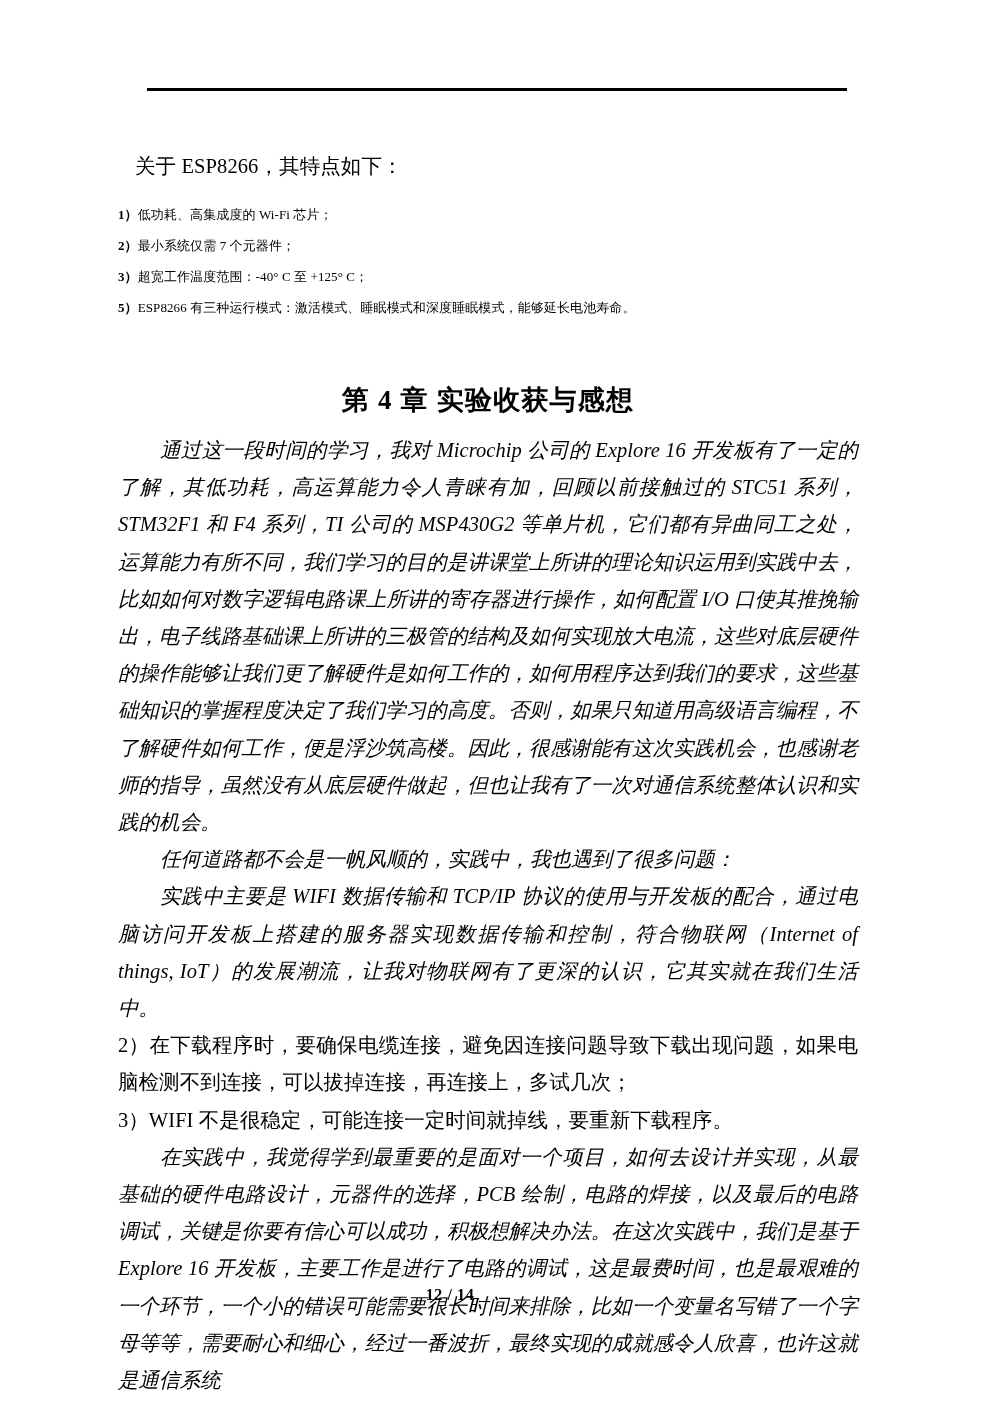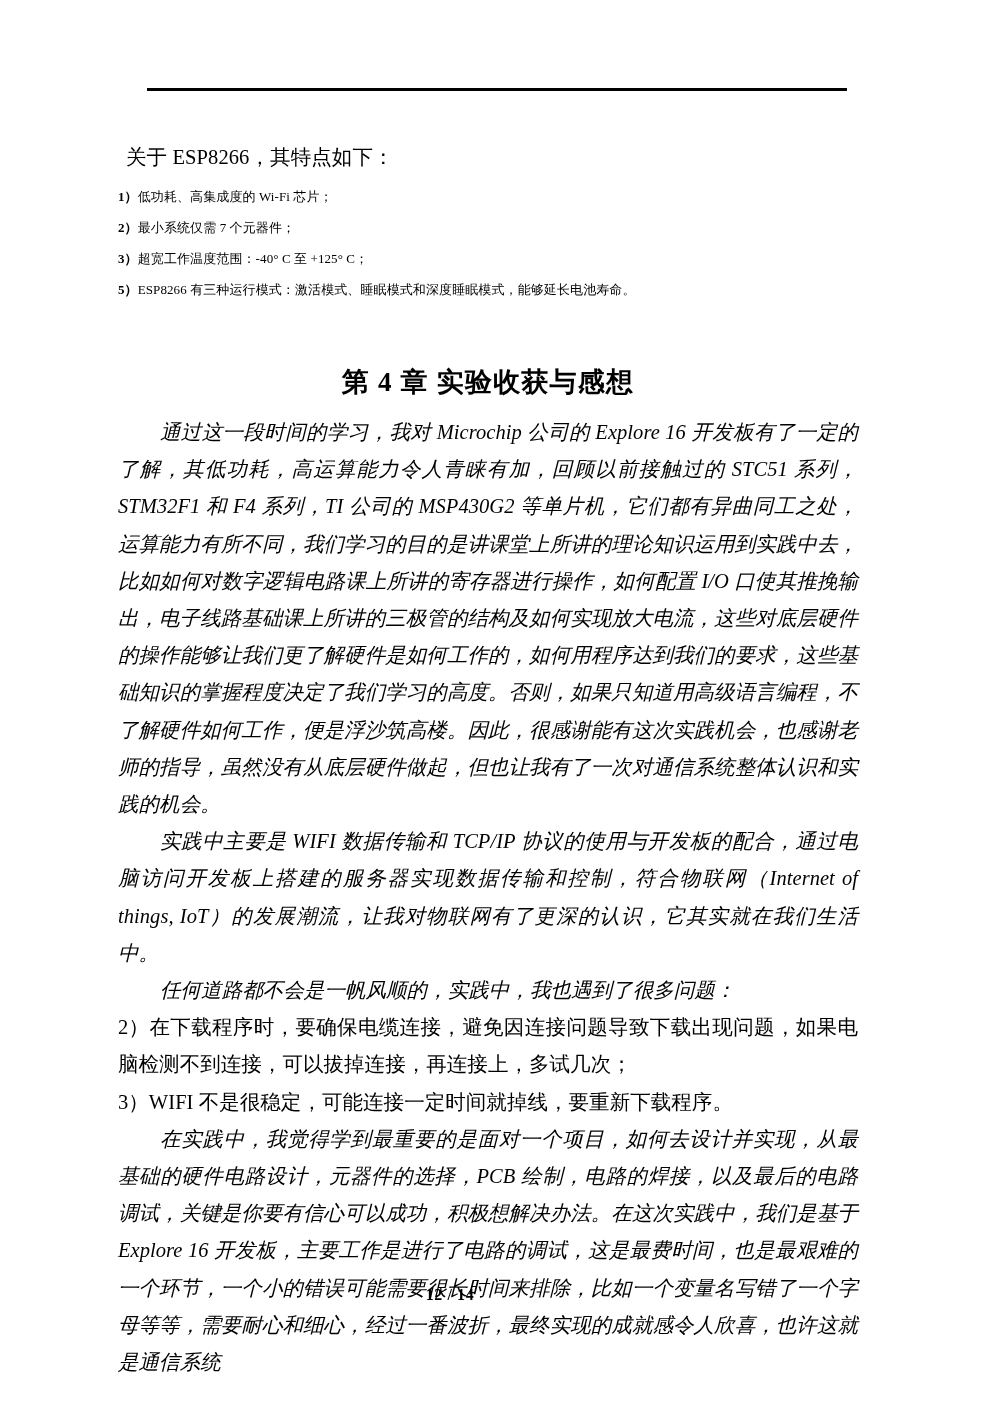--- a/index.html
+++ b/index.html
@@ -32,21 +32,21 @@
     left: 118px;
     top: 134px;
     width: 740px;
   }
 
   
   .intro-lead {
     font-size: 20.5px;
     line-height: 31px;
     letter-spacing: 0.1px;
-    margin: 8px;
+    margin: 17px;
     text-align: left;
   }
   .feature-list {
     margin: 0;
     padding: 0;
     list-style: none;
   }
   .feature-list li {
     font-size: 13px;
     line-height: 31px;
@@ -117,22 +117,22 @@
     <ul class="feature-list">
       <li><span class="num">1）</span><span>低功耗、高集成度的 Wi-Fi 芯片；</span></li>
       <li><span class="num">2）</span><span>最小系统仅需 7 个元器件；</span></li>
       <li><span class="num">3）</span><span>超宽工作温度范围：-40° C 至 +125° C；</span></li>
       <li><span class="num">5）</span><span>ESP8266 有三种运行模式：激活模式、睡眠模式和深度睡眠模式，能够延长电池寿命。</span></li>
     </ul>
 
     <h1 class="chapter-heading">第 4 章 实验收获与感想</h1>
 
     <p class="body-par">通过这一段时间的学习，我对 Microchip 公司的 Explore 16 开发板有了一定的了解，其低功耗，高运算能力令人青睐有加，回顾以前接触过的 STC51 系列，STM32F1 和 F4 系列，TI 公司的 MSP430G2 等单片机，它们都有异曲同工之处，运算能力有所不同，我们学习的目的是讲课堂上所讲的理论知识运用到实践中去，比如如何对数字逻辑电路课上所讲的寄存器进行操作，如何配置 I/O 口使其推挽输出，电子线路基础课上所讲的三极管的结构及如何实现放大电流，这些对底层硬件的操作能够让我们更了解硬件是如何工作的，如何用程序达到我们的要求，这些基础知识的掌握程度决定了我们学习的高度。否则，如果只知道用高级语言编程，不了解硬件如何工作，便是浮沙筑高楼。因此，很感谢能有这次实践机会，也感谢老师的指导，虽然没有从底层硬件做起，但也让我有了一次对通信系统整体认识和实践的机会。</p>
+    <p class="body-par">任何道路都不会是一帆风顺的，实践中，我也遇到了很多问题：</p>
     <p class="body-par">实践中主要是 WIFI 数据传输和 TCP/IP 协议的使用与开发板的配合，通过电脑访问开发板上搭建的服务器实现数据传输和控制，符合物联网（Internet of things, IoT）的发展潮流，让我对物联网有了更深的认识，它其实就在我们生活中。</p>
-    <p class="body-par">任何道路都不会是一帆风顺的，实践中，我也遇到了很多问题：</p>
 
     <p class="numbered-par">2）在下载程序时，要确保电缆连接，避免因连接问题导致下载出现问题，如果电脑检测不到连接，可以拔掉连接，再连接上，多试几次；</p>
     <p class="numbered-par">3）WIFI 不是很稳定，可能连接一定时间就掉线，要重新下载程序。</p>
 
     <p class="body-par">在实践中，我觉得学到最重要的是面对一个项目，如何去设计并实现，从最基础的硬件电路设计，元器件的选择，PCB 绘制，电路的焊接，以及最后的电路调试，关键是你要有信心可以成功，积极想解决办法。在这次实践中，我们是基于 Explore 16 开发板，主要工作是进行了电路的调试，这是最费时间，也是最艰难的一个环节，一个小的错误可能需要很长时间来排除，比如一个变量名写错了一个字母等等，需要耐心和细心，经过一番波折，最终实现的成就感令人欣喜，也许这就是通信系统</p>
 
   </div>
 
   <div class="footer">12 / 14</div>
 

